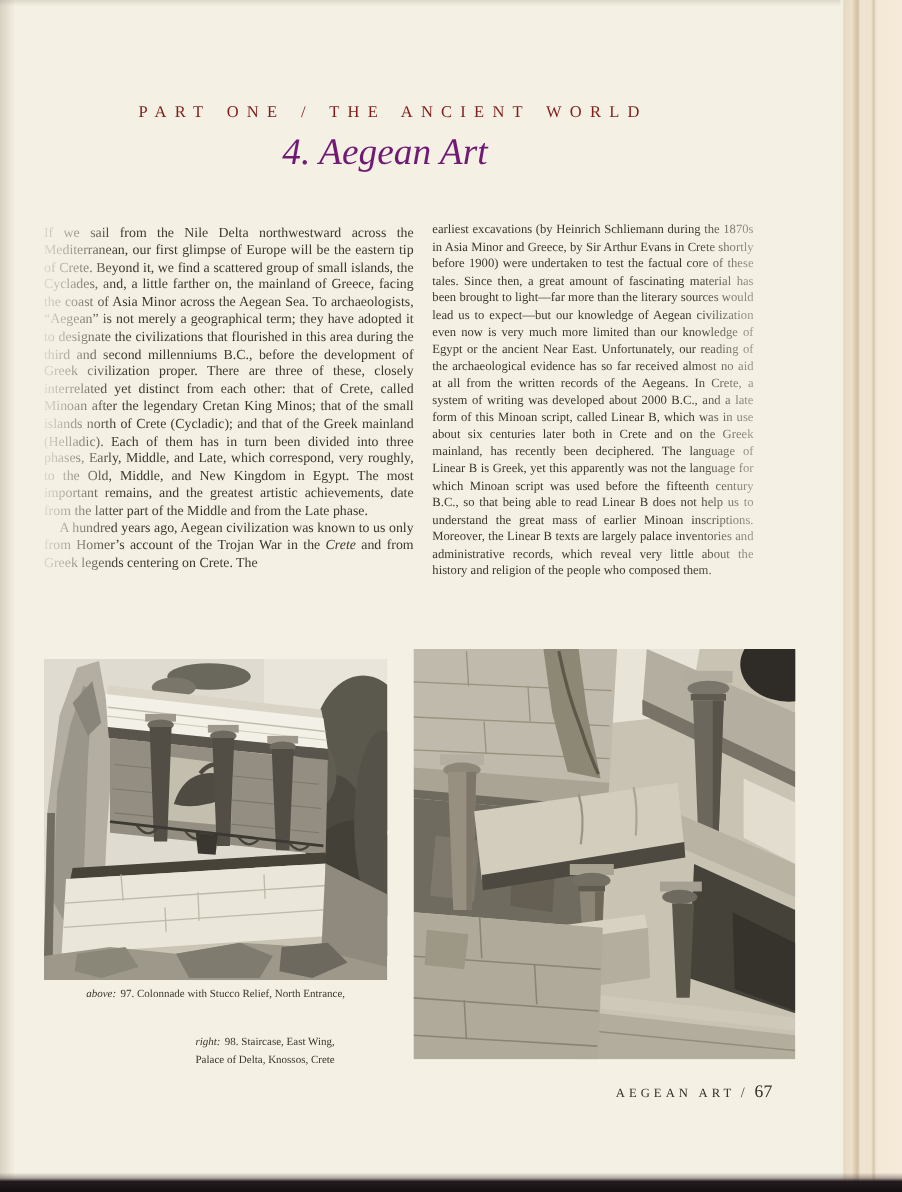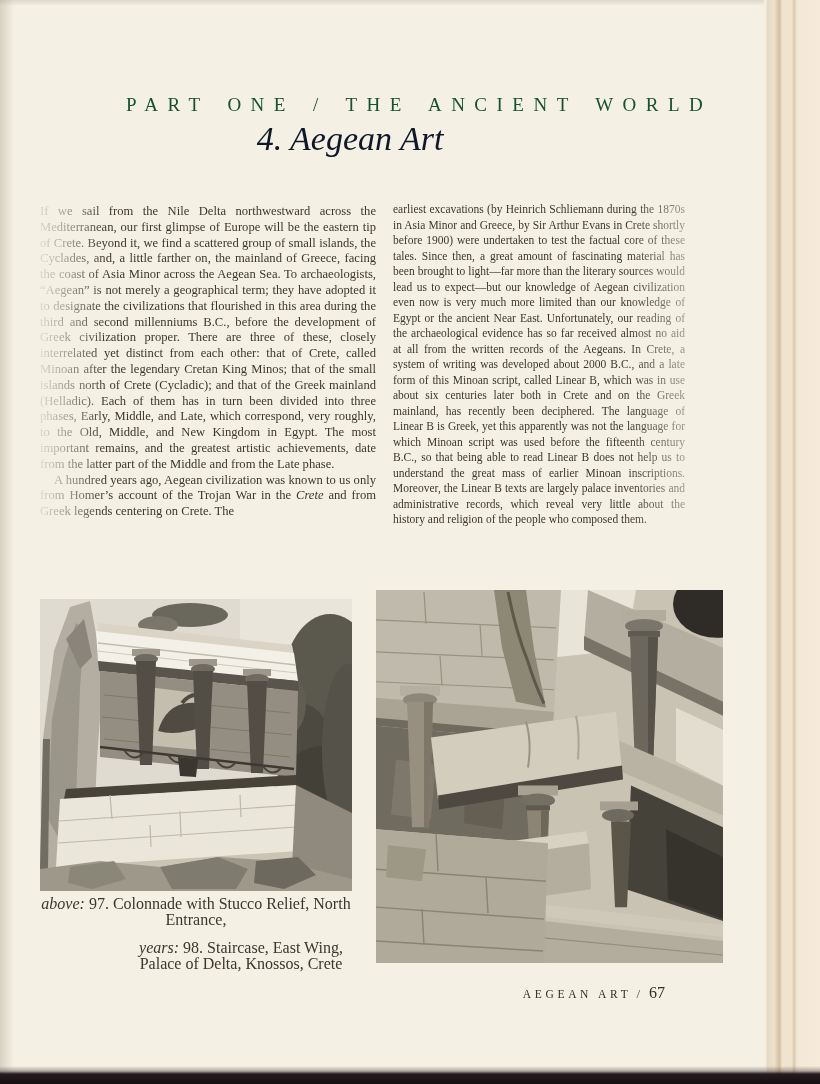--- a/index.html
+++ b/index.html
@@ -2,26 +2,26 @@
 <html><head>
 <meta charset="utf-8">
 <style>
   html,body { margin:0; padding:0; background:#f4f0e3; }
   .scan {
     position:relative; width:820px; height:1084px; overflow:hidden;
     background:#f4f0e3; font-family:"Liberation Serif", serif; color:#3d372f;
   }
   
   .kicker {
-    position:absolute; left:126px; top:94px; font-size:19px; color:#14532d;
+    position:absolute; left:126px; top:94px; font-size:15px; color:#7f1d1d;
     letter-spacing:0.5em; word-spacing:0.2em; white-space:nowrap;
   }
   .chapter-title {
     position:absolute; left:0; top:120px; width:700px; text-align:center;
-    font-style:italic; font-size:34px; color:#0f172a;
+    font-style:italic; font-size:34px; color:#701a75;
   }
   
   .col { position:absolute; text-align:justify; }
   .col p { margin:0; }
   .col p.indent { text-indent:14px; }
   .col-left  { left:40px;  top:204px; width:336px; font-size:12.6px; line-height:15.8px; }
   .col-right { left:393px; top:202px; width:292px; font-size:11.5px; line-height:15.5px; }
   .fade-left {
     position:absolute; left:34px; top:204px; width:72px; height:372px; pointer-events:none;
     background:linear-gradient(90deg, rgba(244,240,227,0.95), rgba(244,240,227,0.55) 45%, rgba(244,240,227,0));
@@ -29,27 +29,27 @@
   .fade-right {
     position:absolute; left:600px; top:202px; width:88px; height:376px; pointer-events:none;
     background:linear-gradient(270deg, rgba(244,240,227,0.55), rgba(244,240,227,0) 70%);
   }
   
   .photo-frame { position:absolute; }
   .photo-frame svg { display:block; width:100%; height:100%; }
   .photo-97 { left:40px;  top:599px; width:312px; height:292px; }
   .photo-98 { left:376px; top:590px; width:347px; height:373px; }
   
-  .caption { position:absolute; text-align:center; font-size:16px; line-height:15.5px; color:#3b362f; }
+  .caption { position:absolute; text-align:center; font-size:10px; line-height:15.5px; color:#3b362f; }
   .caption .line { display:block; }
   .caption em { font-style:italic; margin-right:4px; }
   .caption-97 { left:40px; top:896px; width:312px; }
   .caption-98 { left:86px; top:940px; width:310px; }
   
-  .footer { position:absolute; left:419px; top:984px; width:246px; text-align:right; white-space:nowrap; color:#332e28; }
+  .footer { position:absolute; left:456px; top:984px; width:246px; text-align:right; white-space:nowrap; color:#332e28; }
   .footer-section { font-size:11.5px; letter-spacing:0.32em; }
   .footer-sep { font-size:13px; margin:0 9px 0 5px; color:#4a443b; }
   .footer-num { font-size:16px; }
   
   .edge-right {
     position:absolute; top:0; right:0; width:56px; height:1084px;
     background:linear-gradient(90deg,
       #f3efe2 0px, #f3efe2 2px, #e6d9c3 3px, #eee1cc 10px,
       #d5c2a7 15px, #d5c2a7 16px, #f0e3cf 18px, #efe2ce 28px,
       #d9c7ac 30px, #f3e7d6 33px, #f6ebda 56px);
@@ -245,21 +245,21 @@
         <polygon points="12,256 50,260 46,292 10,288" fill="#9d9786"></polygon>
       </g>
     </svg>
   </div>
 
   <div class="caption caption-97">
     <span class="line"><em>above:</em><span>97. Colonnade with Stucco Relief, North Entrance,</span></span>
   </div>
 
   <div class="caption caption-98">
-    <span class="line"><em>years:</em><span>98. Staircase, East Wing,</span></span>
+    <span class="line"><em>right:</em><span>98. Staircase, East Wing,</span></span>
     <span class="line">Palace of Delta, Knossos, Crete</span>
   </div>
 
   <div class="footer">
     <span class="footer-section">AEGEAN ART</span><span class="footer-sep">/</span><span class="footer-num">67</span>
   </div>
 
   <div class="edge-left"></div>
   <div class="edge-top"></div>
   <div class="edge-right"></div>

